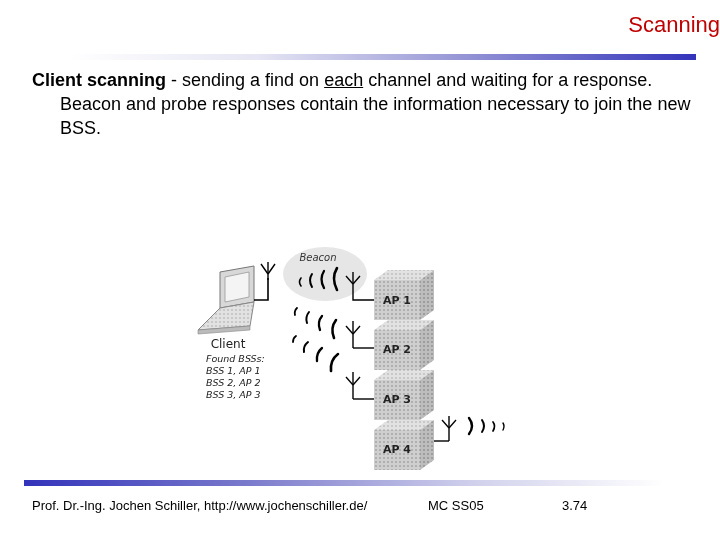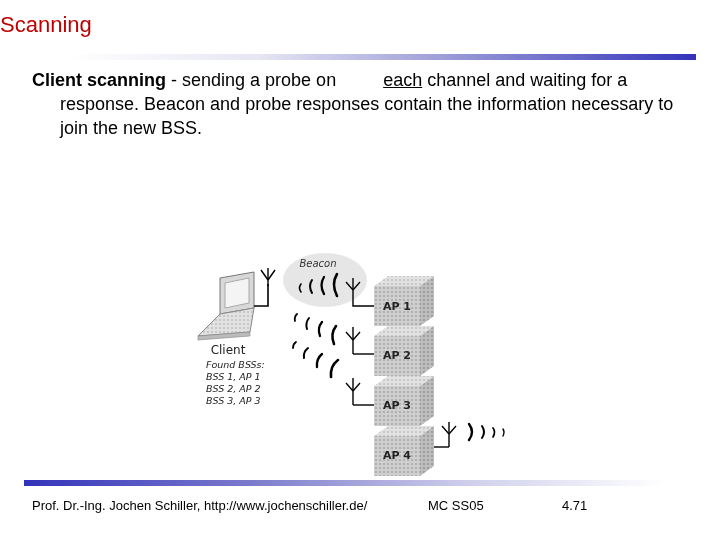--- a/index.html
+++ b/index.html
@@ -1,42 +1,42 @@
 <!DOCTYPE html>
 <html><head>
   <meta charset="utf-8">
   <style>
     html, body { margin:0; padding:0; }
     body { width:720px; height:540px; background:#ffffff; position:relative; overflow:hidden;
            font-family:"Liberation Sans", sans-serif; color:#000; }
-    .title { position:absolute; left:0; top:12px; width:720px; text-align:left;
+    .title { position:absolute; left:0; top:12px; width:720px; text-align:right;
              font-size:22px; color:#c00000; }
     .top-bar { position:absolute; left:70px; top:54px; width:626px; height:6px;
                background:linear-gradient(to right, #ffffff 0%, #e6e6f4 30%, #9c9cd8 60%, #3333bb 100%); }
     .body-text { position:absolute; left:32px; top:68px; width:670px; font-size:18px; line-height:24px; }
     .para { margin:0 0 4px 0; padding-left:28px; text-indent:-28px; }
     .bold { font-weight:bold; }
-    .u { text-decoration:underline;margin-left:42px; }
-    .diagram { position:absolute; left:190px; top:250px; width:340px; height:230px; }
+    .u { text-decoration:underline; }
+    .diagram { position:absolute; left:190px; top:244px; width:340px; height:230px; }
     .bottom-bar { position:absolute; left:24px; top:480px; width:640px; height:6px;
                   background:linear-gradient(to right, #3333bb 0%, #7a7acc 35%, #d0d0ec 70%, #ffffff 100%); }
     .footer { position:absolute; top:498px; font-size:13px; color:#000; }
     .f-author { left:32px;text-align:right; }
     .f-course { left:428px; }
     .f-page { left:562px; }
   </style>
 </head>
 <body>
 
 <div class="title">Scanning</div>
 <div class="top-bar"></div>
 
 <div class="body-text">
   <p class="para">
-    <span class="bold">Client scanning</span><span> - sending a probe on </span><span class="u">each</span><span> channel and waiting for a response. Beacon and probe responses contain the information necessary to join the new BSS.</span>
+    <span class="bold">Client scanning</span><span> - sending a find on </span><span class="u">each</span><span> channel and waiting for a response. Beacon and probe responses contain the information necessary to join the new BSS.</span>
   </p>
 </div>
 
 <div class="diagram">
   <svg width="340" height="230" viewBox="0 0 340 230" xmlns="http://www.w3.org/2000/svg">
     <defs>
       <pattern id="dots" width="4" height="4" patternUnits="userSpaceOnUse">
         <rect width="4" height="4" fill="#cfcfcf"></rect>
         <circle cx="2" cy="2" r="1.1" fill="#a8a8a8"></circle>
       </pattern>
@@ -155,13 +155,13 @@
       <polygon points="230,186 244,176 244,216 230,226" fill="url(#dotsDark)"></polygon>
       <rect x="184" y="186" width="46" height="40" fill="url(#dots)"></rect>
       <text x="207" y="209" font-size="11" font-weight="bold" fill="#222" font-family="DejaVu Sans, sans-serif" text-anchor="middle">AP 4</text>
     </g>
   </svg>
 </div>
 
 <div class="bottom-bar"></div>
 <div class="footer f-author">Prof. Dr.-Ing. Jochen Schiller, http://www.jochenschiller.de/</div>
 <div class="footer f-course">MC SS05</div>
-<div class="footer f-page">4.71</div>
+<div class="footer f-page">3.74</div>
 
 </body></html>

